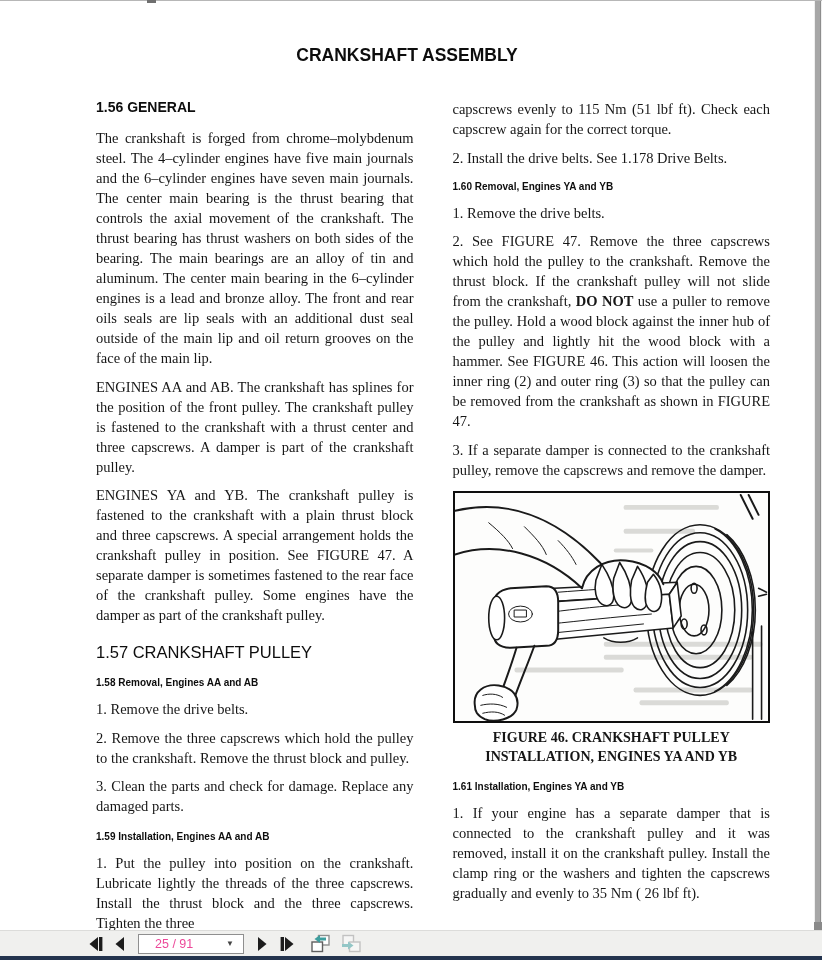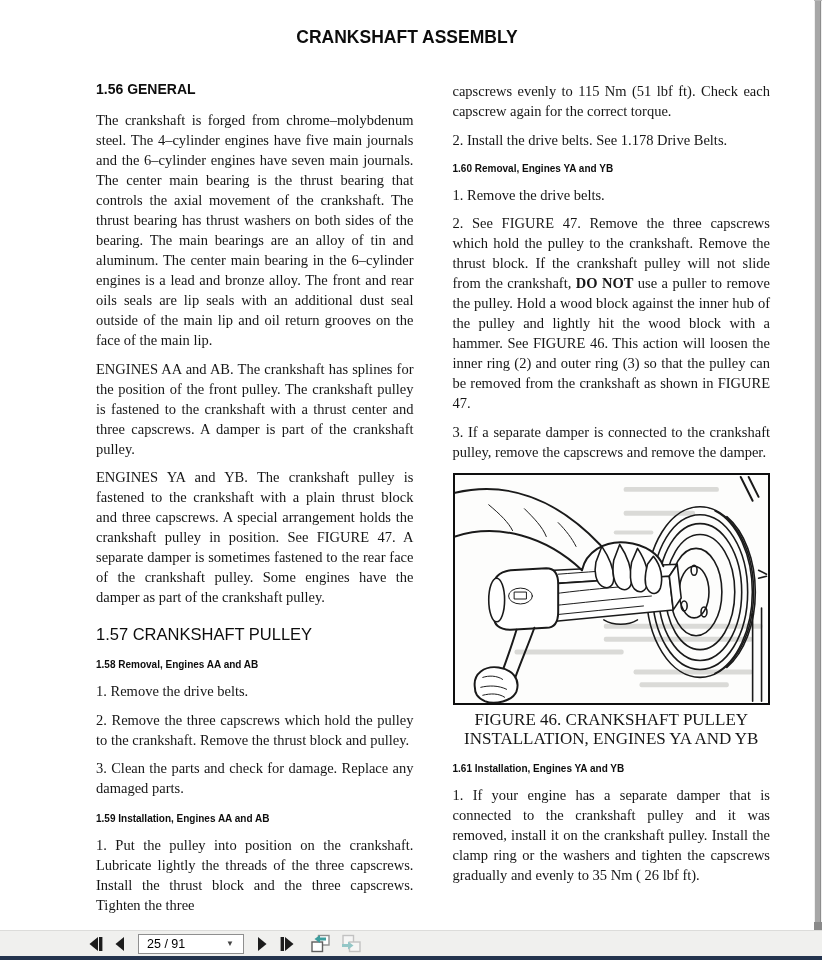--- a/index.html
+++ b/index.html
@@ -3,33 +3,33 @@
 <meta charset="utf-8">
 <style>
   * { margin: 0; padding: 0; box-sizing: border-box; }
   html, body { width: 822px; height: 960px; overflow: hidden; background: #ffffff; }
   body { font-family: "Liberation Serif", serif; color: #161616; position: relative; }
 
   
   .top-hairline { position: absolute; top: 0; left: 0; width: 822px; height: 1px; background: #b7b7b7; }
   .top-tick { position: absolute; top: 0; left: 147px; width: 9px; height: 3px; background: #6f6f6f; }
 
-  .doc-area { position: absolute; top: 0; left: 0; width: 814px; height: 929px; background: #ffffff; overflow: hidden; }
+  .doc-area { position: absolute; top: 18px; left: 0; width: 814px; height: 929px; background: #ffffff; overflow: hidden; }
 
   .scrollbar { position: absolute; top: 1px; right: 0; width: 8px; height: 929px; background: #efefef; }
   .scrollbar .thumb { position: absolute; top: 0; left: 1px; width: 6px; height: 921px; background: #a7a7a7; border-right: 1px solid #8d8d8d; }
   .scrollbar .thumb-end { position: absolute; bottom: 0; left: 0; width: 8px; height: 8px; background: #8a8a8a; }
 
   .toolbar { position: absolute; top: 930px; left: 0; width: 822px; height: 26px; background: #f0f0ee; border-top: 1px solid #dcdcda;
              display: flex; align-items: center; padding-left: 84px; font-family: "Liberation Sans", sans-serif; }
   .tb-btn { width: 24px; height: 22px; display: flex; align-items: center; justify-content: center; cursor: pointer; }
   .tb-btn svg { display: block; }
   .page-box { width: 106px; height: 20px; background: #ffffff; border: 1px solid #8f8f8f; display: flex; align-items: center; margin: 0 6px; }
   .page-box input { border: none; outline: none; width: 82px; height: 16px; font-family: "Liberation Sans", sans-serif;
-                    font-size: 12.5px; color: #000000; padding-left: 8px; background: transparent; }
+                    font-size: 12.5px; color: #ec4899; padding-left: 16px; background: transparent; }
   .page-caret { width: 18px; height: 100%; display: flex; align-items: center; justify-content: center; color: #444; font-size: 8px; cursor: pointer; }
   .view-btns { display: flex; margin-left: 10px; gap: 7px; }
   .bottom-bar { position: absolute; bottom: 0; left: 0; width: 822px; height: 4px; background: #24344e; }
 
   
   .page-title { margin-top: 27px; text-align: center; font-family: "Liberation Sans", sans-serif;
                 font-weight: bold; font-size: 17.5px; color: #0d0d0d; }
   .columns { display: flex; margin: 33px 44px 0 96px; gap: 39px; }
   .col { flex: 1; min-width: 0; }
 
@@ -37,21 +37,21 @@
                   margin-top: 18px; margin-bottom: 14px; }
   .h-section { font-family: "Liberation Sans", sans-serif; font-weight: bold; font-size: 14px; color: #0d0d0d;
                margin-bottom: 13px; }
   .h-sub { font-family: "Liberation Sans", sans-serif; font-weight: bold; font-size: 10px; color: #0d0d0d;
            margin-top: 15px; margin-bottom: 11px; }
   .col p { font-size: 14.5px; line-height: 20px; text-align: justify; margin-bottom: 8.5px; }
   b.donot { font-weight: bold; }
 
   .figure-frame { border: 2px solid #0e0e0e; margin-top: 11px; margin-bottom: 5px; background: #fdfdfc; }
   .figure-frame svg { display: block; width: 100%; height: auto; }
-  .fig-caption { text-align: center; font-size: 17px; line-height: 19px; margin-bottom: 4px; }
+  .fig-caption { text-align: center; font-size: 14px; line-height: 19px; margin-bottom: 4px; font-weight: bold; }
 </style>
 </head>
 <body>
 
 <div class="top-hairline"></div>
 <div class="top-tick"></div>
 
 <div class="doc-area">
 
   <div class="page-title">CRANKSHAFT ASSEMBLY</div>

